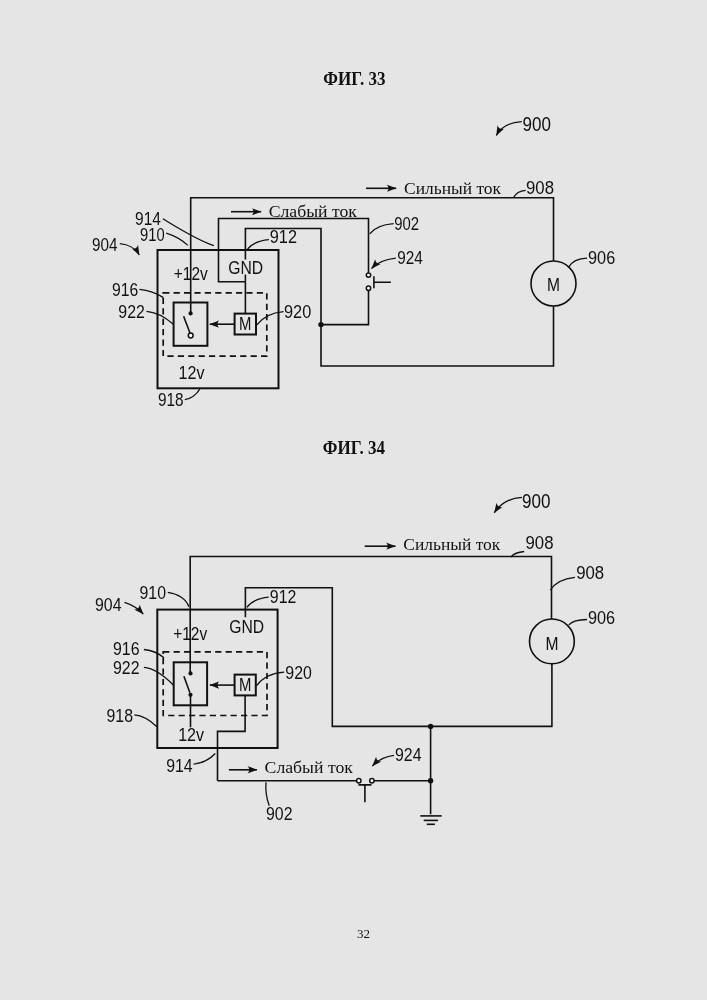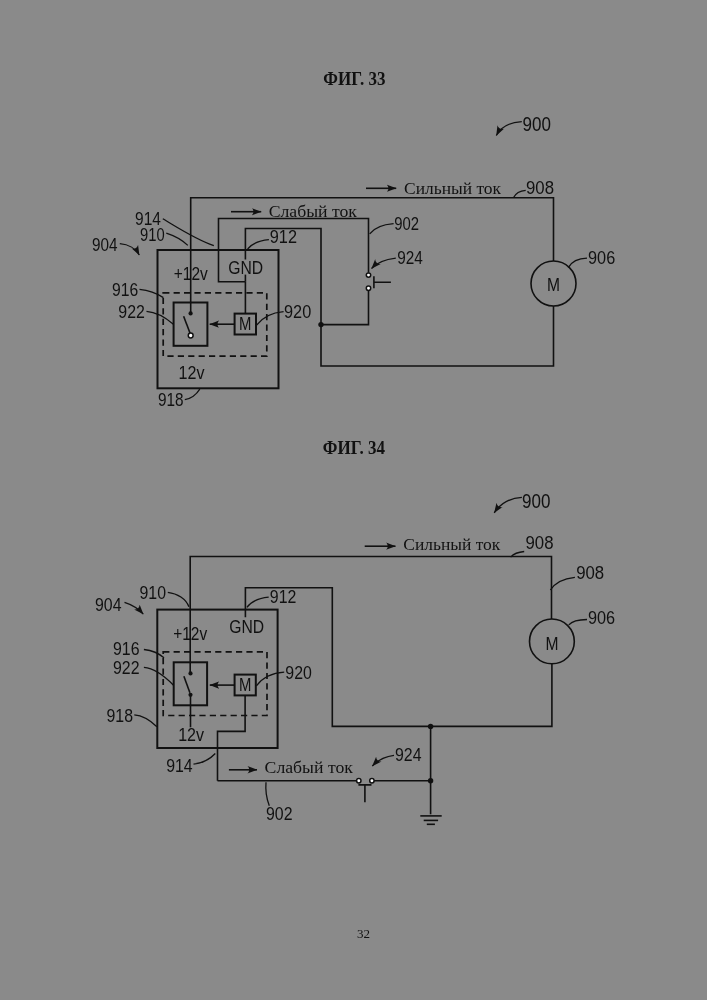--- a/index.html
+++ b/index.html
@@ -1,16 +1,16 @@
 <!DOCTYPE html>
 <html><head>
 <meta charset="utf-8">
 <style>
 html,body{margin:0;padding:0;background:#fff;}
-#page{position:relative;width:707px;height:1000px;background:#0ea5e9;overflow:hidden;filter:grayscale(1);}
+#page{position:relative;width:707px;height:1000px;background:#e5e5e5;overflow:hidden;filter:grayscale(1);}
 svg{position:absolute;left:0;top:0;}
 text{fill:#111;}
 .num{font-family:"Liberation Sans",sans-serif;font-size:18.5px;}
 .big{font-family:"Liberation Sans",sans-serif;font-size:19.5px;}
 .lbl{font-family:"Liberation Sans",sans-serif;font-size:18.5px;}
 .ser{font-family:"Liberation Serif",serif;font-size:16.5px;}
 .tit{font-family:"Liberation Serif",serif;font-size:19.5px;font-weight:bold;}
 .pg{font-family:"Liberation Serif",serif;font-size:13px;}
 .w{stroke:#111;stroke-width:1.6;fill:none;}
 .bx{stroke:#111;stroke-width:2;fill:none;}

